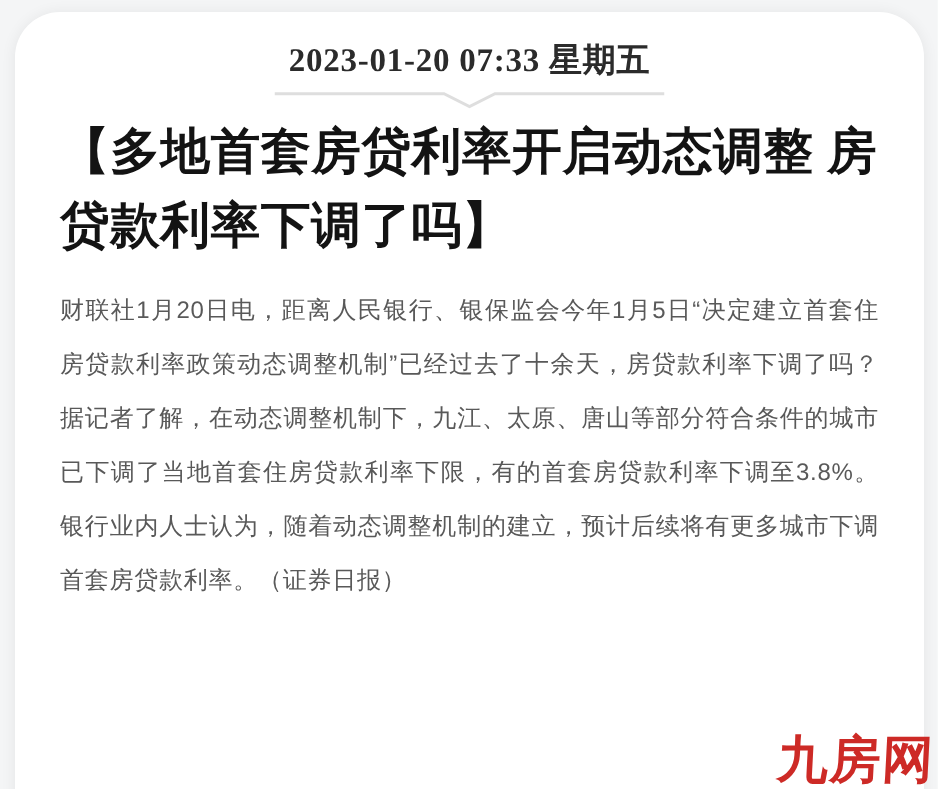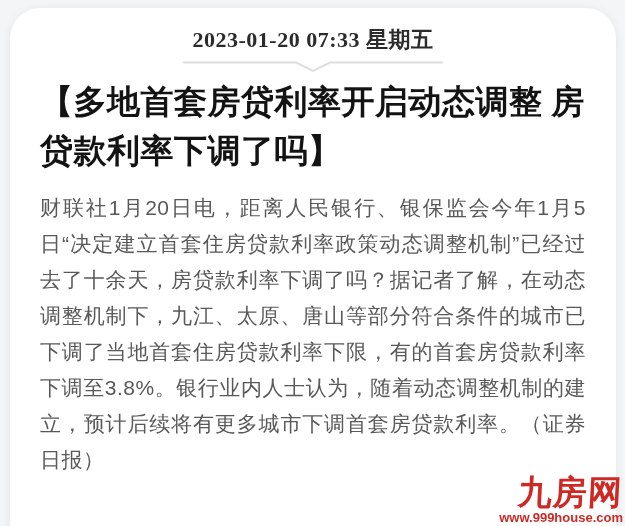--- a/index.html
+++ b/index.html
@@ -46,21 +46,21 @@
     font-family: "Liberation Serif", "DejaVu Serif", serif;
     font-weight: 700;
     font-size: 33px;
     line-height: 49px;
     color: #131313;
     letter-spacing: 0.5px;
   }
 
   .body-text {
     margin-top: 14px;
-    font-size: 21px;
+    font-size: 16px;
     line-height: 36px;
     color: #595959;
     text-align: justify;
     letter-spacing: 0.5px;
   }
 
   .watermark {
     position: absolute;
     right: 2px; bottom: 2px;
     text-align: right;
@@ -98,15 +98,14 @@
 
       <div class="title">【多地首套房贷利率开启动态调整 房贷款利率下调了吗】</div>
 
       <div class="body-text">财联社1月20日电，距离人民银行、银保监会今年1月5日“决定建立首套住房贷款利率政策动态调整机制”已经过去了十余天，房贷款利率下调了吗？据记者了解，在动态调整机制下，九江、太原、唐山等部分符合条件的城市已下调了当地首套住房贷款利率下限，有的首套房贷款利率下调至3.8%。银行业内人士认为，随着动态调整机制的建立，预计后续将有更多城市下调首套房贷款利率。（证券日报）</div>
 
     </div>
   </div>
 
   <div class="watermark">
     <span class="logo-text">九房网</span>
-    <span class="logo-url">www.999house.com</span>
   </div>
 </div>
 
 </body></html>

